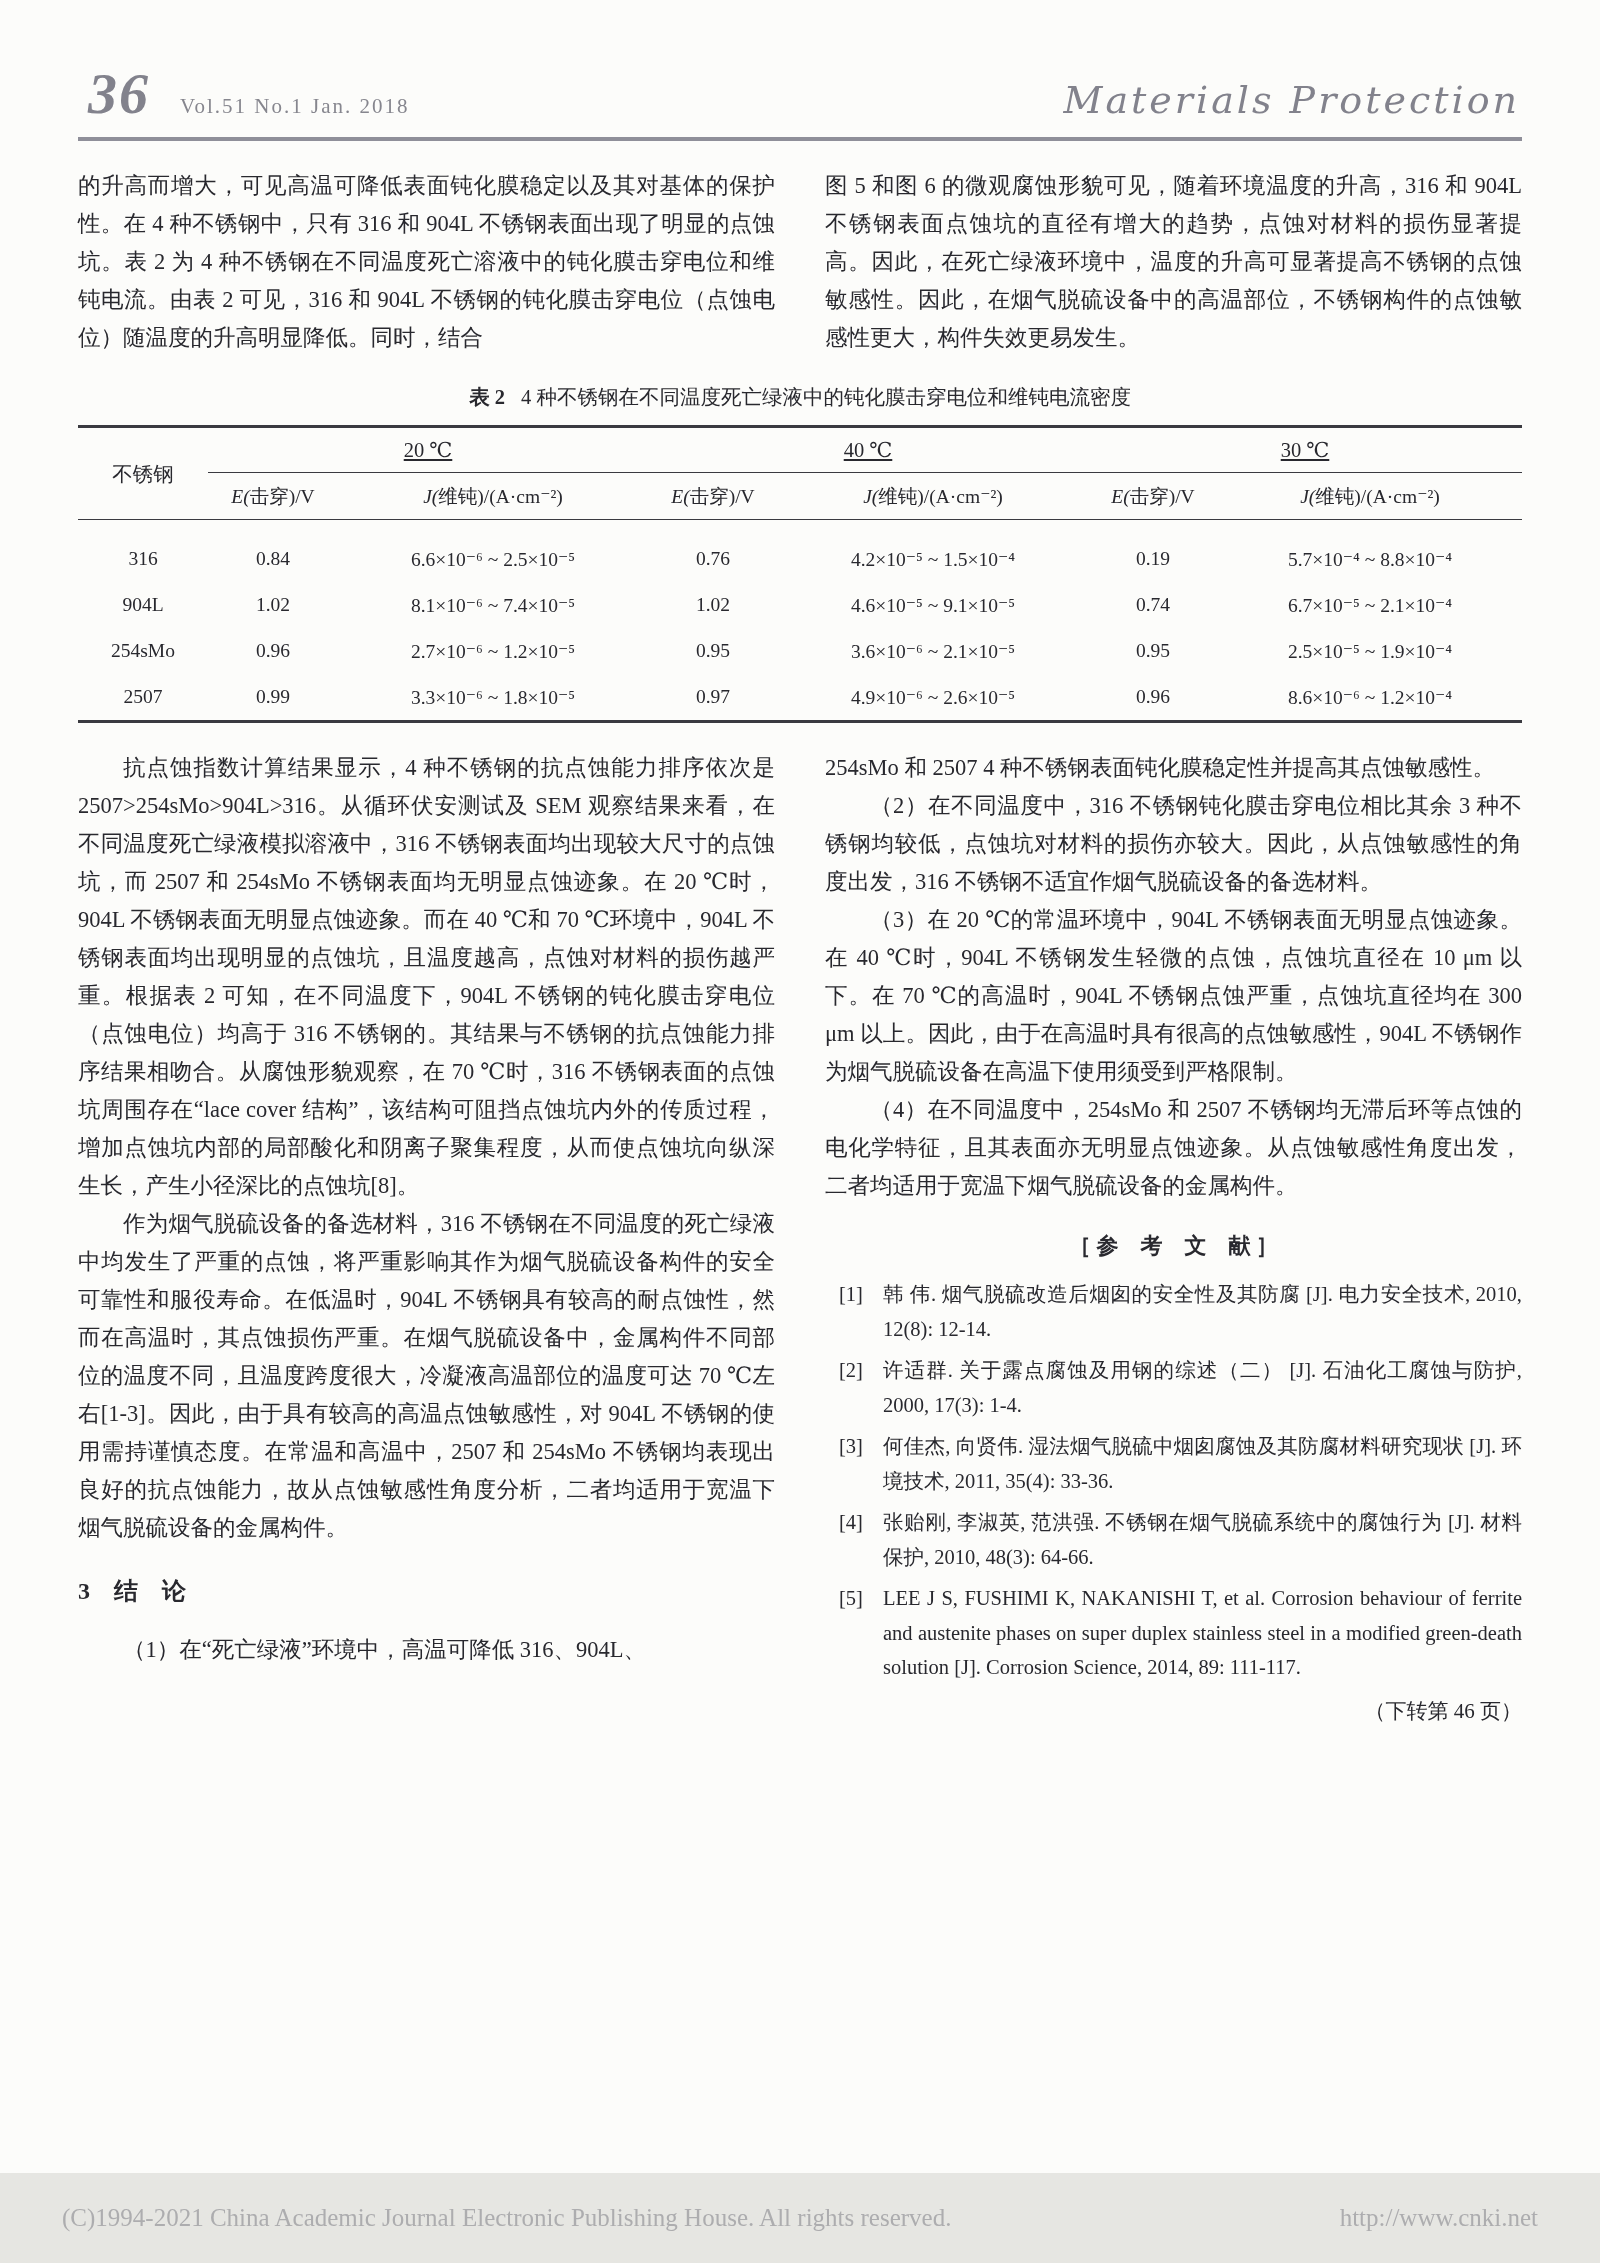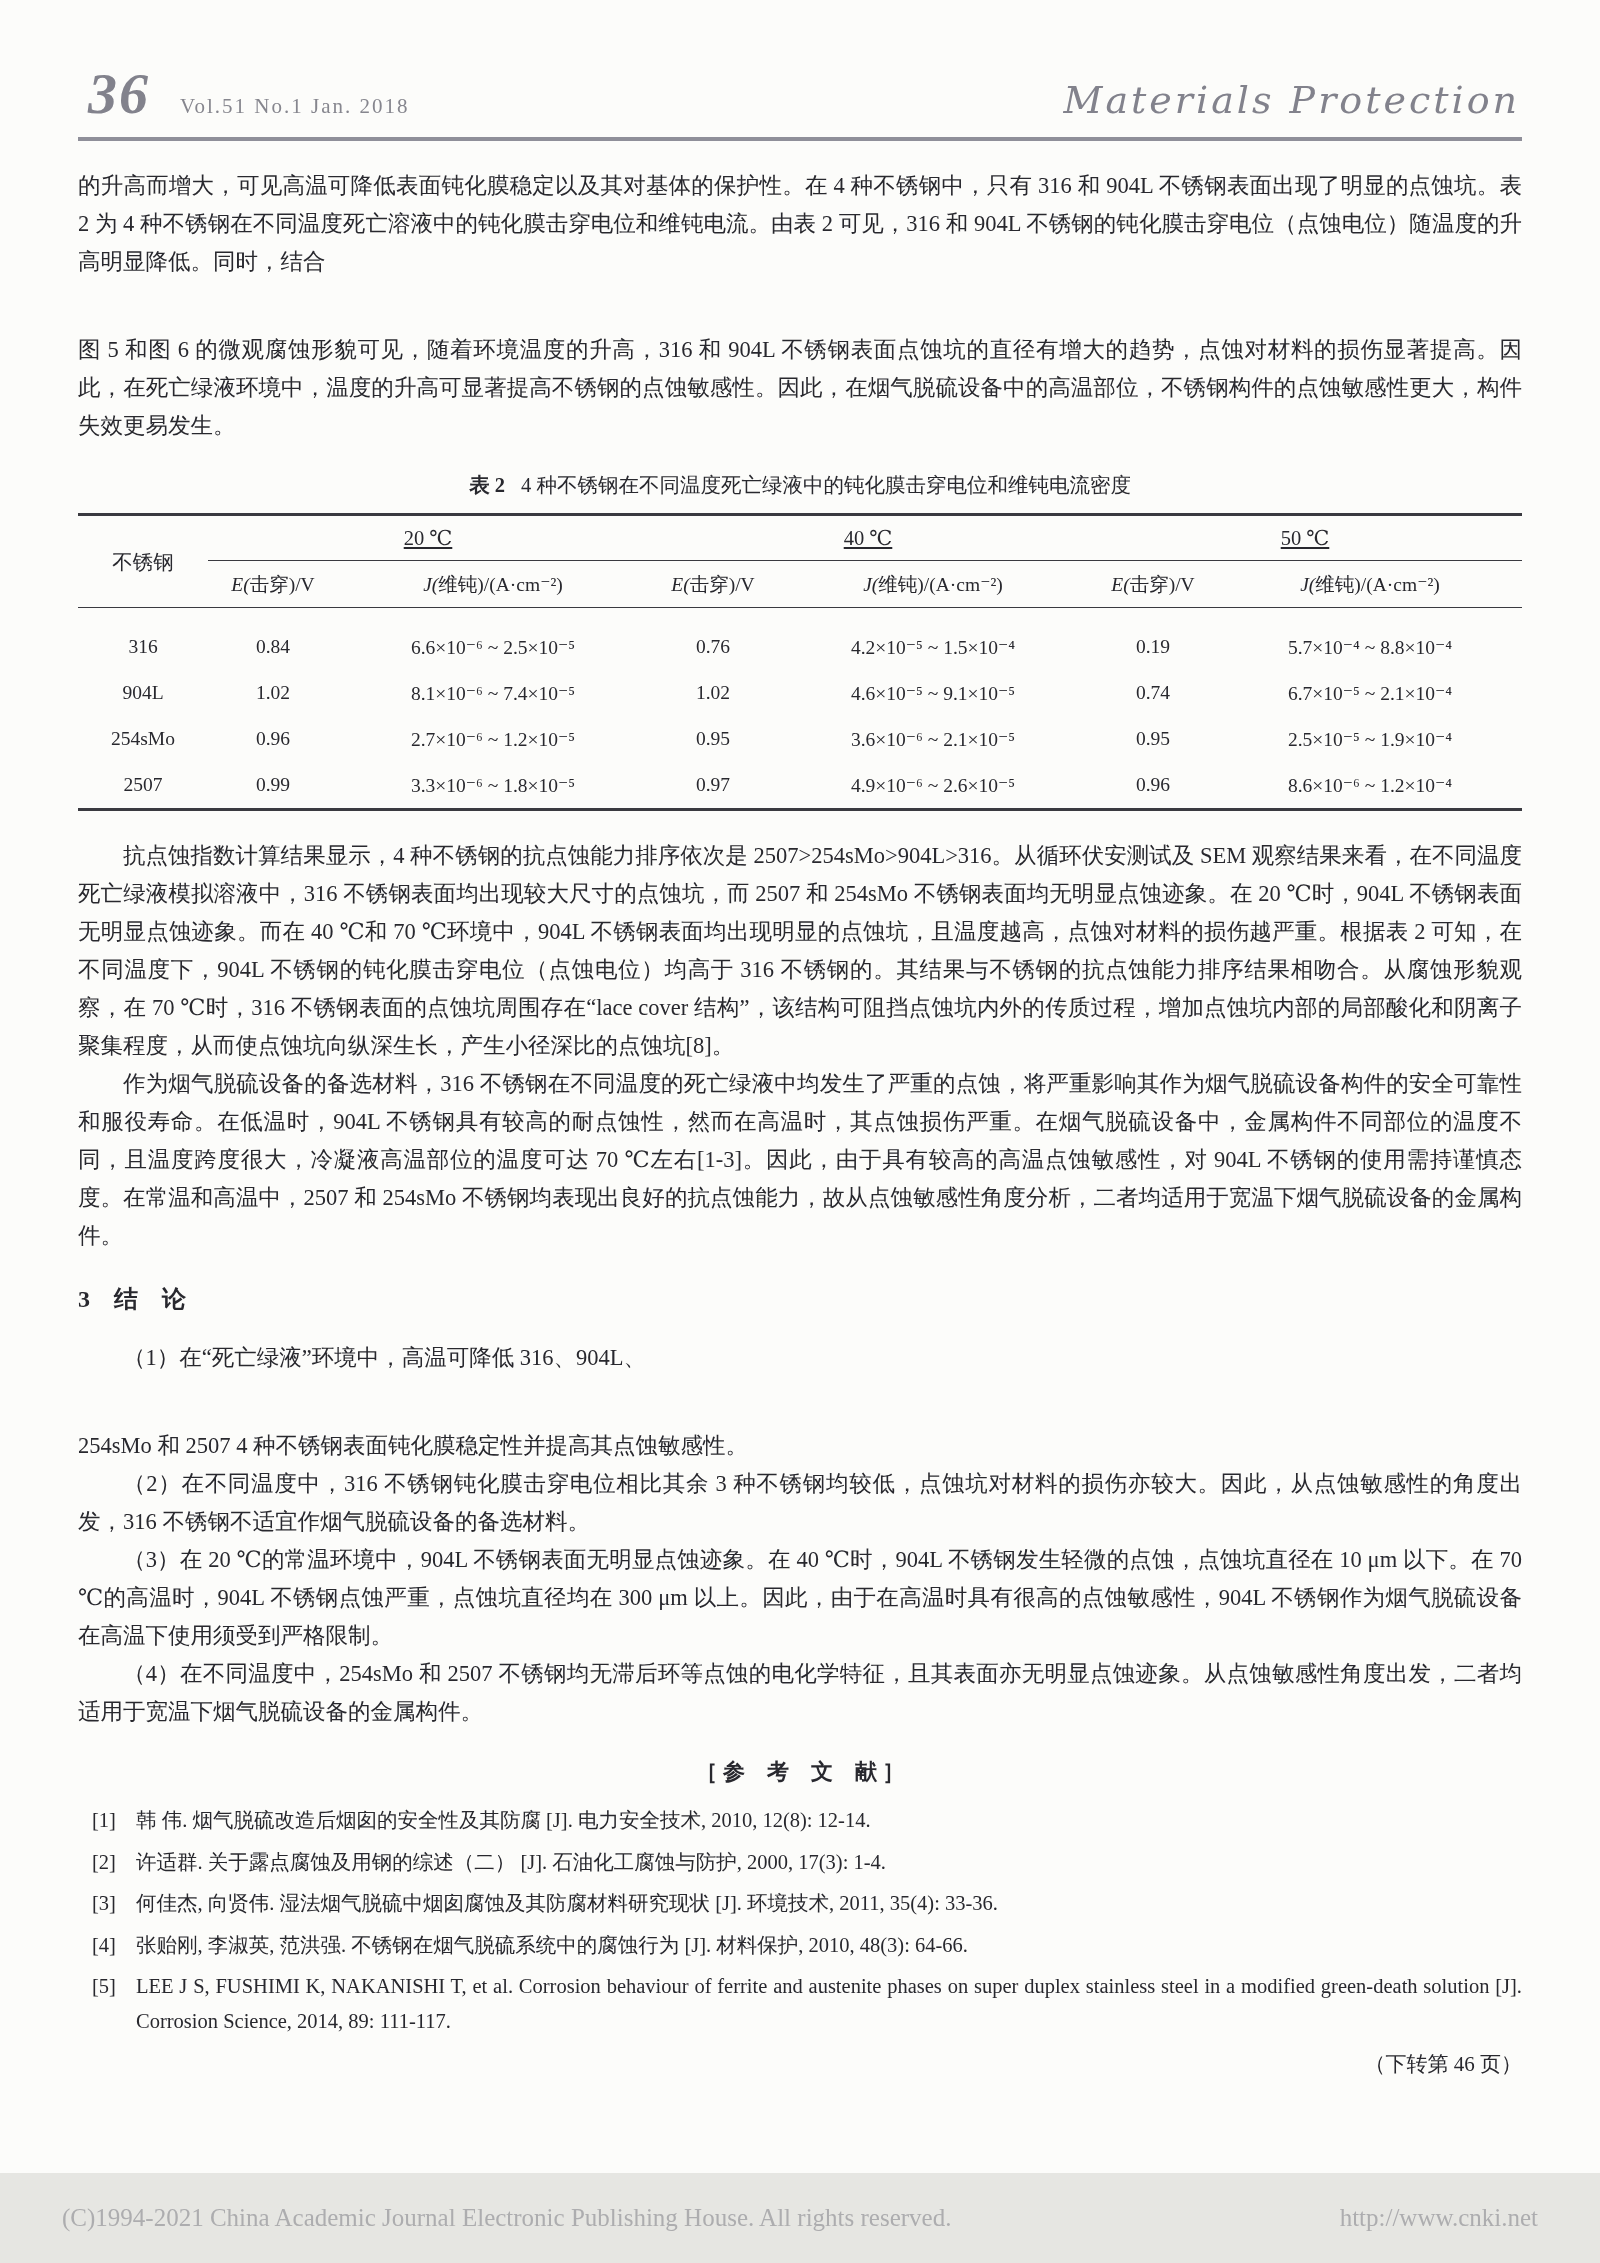--- a/index.html
+++ b/index.html
@@ -48,21 +48,20 @@
   .header-rule {
     height: 4px;
     background: #8f8f99;
     margin: 14px 78px 0 78px;
   }
   
   .top-columns, .body-columns {
     display: flex;
     gap: 50px;
     margin: 26px 78px 0 78px;
-    flex-direction: column;
   }
   .column { flex: 1; min-width: 0; }
   .para {
     font-size: 22.5px;
     line-height: 38px;
     text-align: justify;
     text-indent: 2em;
     margin: 0;
   }
   .para.first { text-indent: 0; }
@@ -179,21 +178,21 @@
       <col style="width:130px">
         <col style="width:310px">
       <col style="width:130px">
         <col style="width:304px">
     </colgroup>
     <thead>
       <tr>
         <th rowspan="2" class="steel-th">不锈钢</th>
         <th colspan="2" class="temp-th">20 ℃</th>
         <th colspan="2" class="temp-th">40 ℃</th>
-        <th colspan="2" class="temp-th">50 ℃</th>
+        <th colspan="2" class="temp-th">30 ℃</th>
       </tr>
       <tr>
         <th class="sub-th">E(击穿)/V</th>
         <th class="sub-th">J(维钝)/(A·cm⁻²)</th>
         <th class="sub-th">E(击穿)/V</th>
         <th class="sub-th">J(维钝)/(A·cm⁻²)</th>
         <th class="sub-th">E(击穿)/V</th>
         <th class="sub-th">J(维钝)/(A·cm⁻²)</th>
       </tr>
     </thead>

